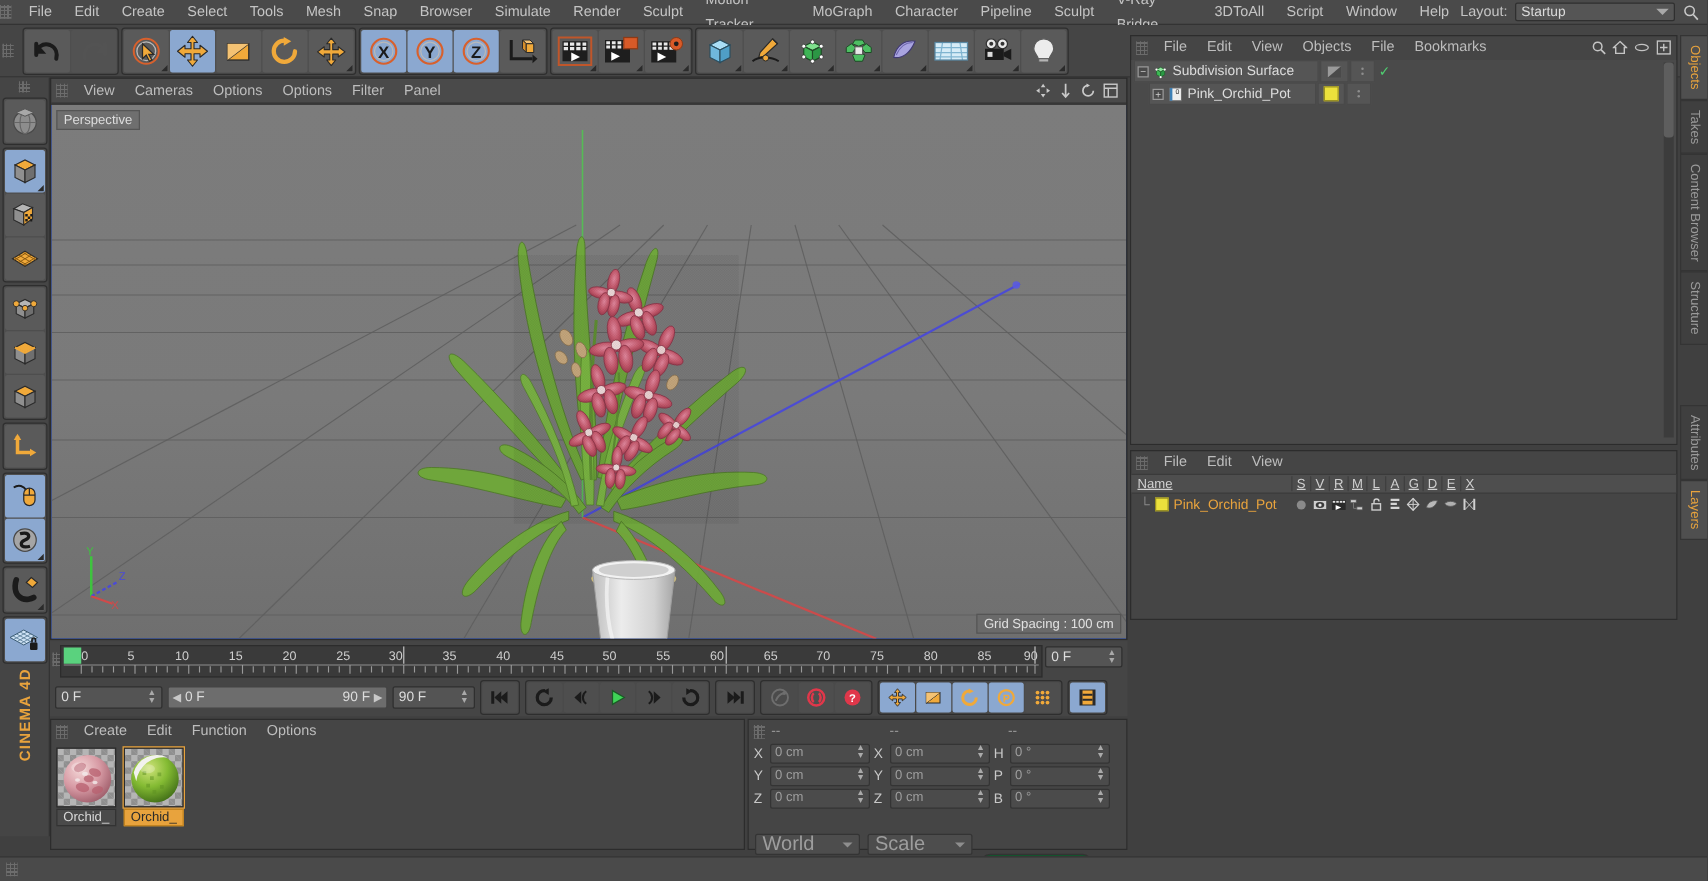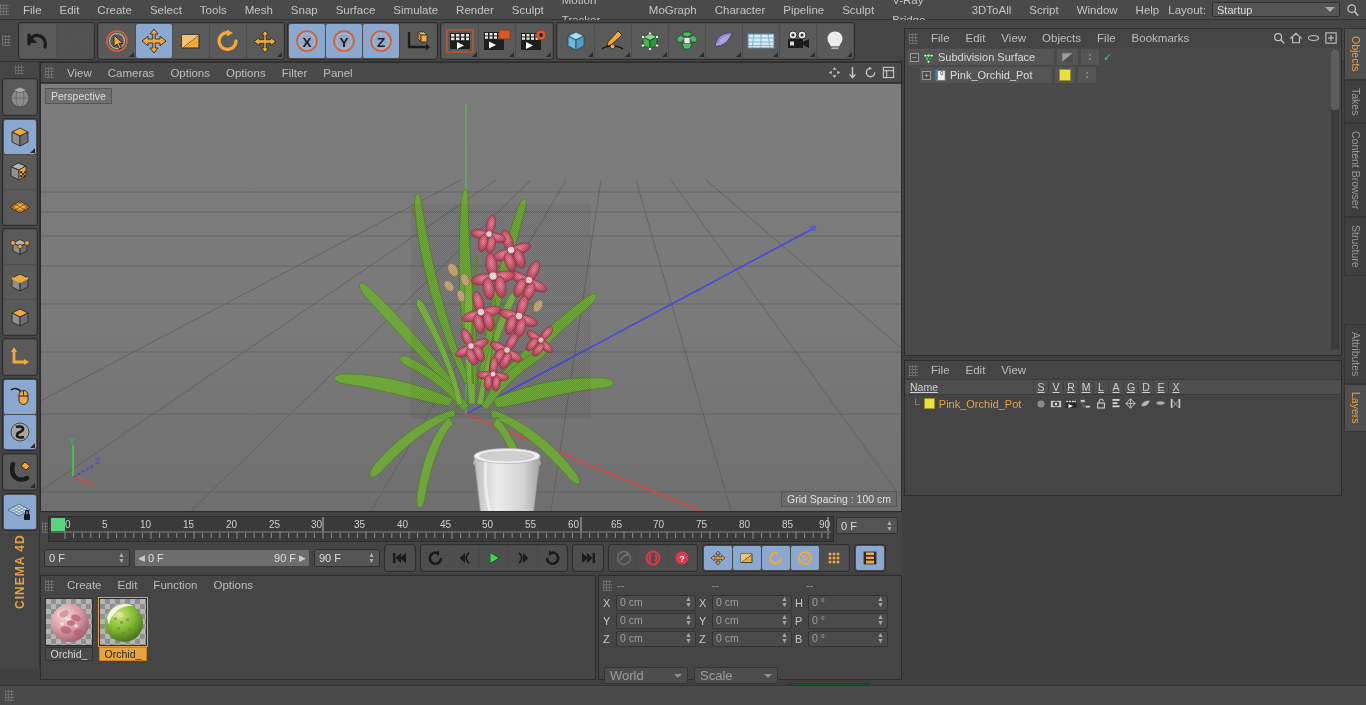--- a/index.html
+++ b/index.html
@@ -115,21 +115,21 @@
   .coord-head { display:flex; align-items:center; height:18px; padding-left:4px; gap:0;}
   .coord-head .dash { color:#9a9a9a; font-size:11px; width:96px; text-align:left; }
   .coord-rows { padding:1px 4px 0 4px; }
   .crow { display:flex; align-items:center; gap:3px; margin-bottom:2px;}
   .clab { width:10px; color:#c8c8c8; font-size:11px; }
   .cfield { width:80px; height:16px; background:#4b4b4b; border:1px solid #343434;
             border-radius:2px; display:flex;align-items:flex-start;padding:0 3px;
             font-size:10.5px;color:#9d9d9d;}
   .cbtns { display:flex; gap:6px; padding:2px 5px 0 5px; align-items:center;}
   .cdd { width:84px;height:17px;background:#4d4d4d;border:1px solid #343434;border-radius:2px;
-         display:flex;align-items:center;padding:0 5px;font-size:13px;color:#9d9d9d;}
+         display:flex;align-items:center;padding:0 5px;font-size:16px;color:#9d9d9d;}
   .apply { width:90px;height:17px;background:#14532d;border:1px solid #333;border-radius:8px;
            display:flex;align-items:center;justify-content:center;font-size:11px;color:#ddd;margin-top:32px;}
 
   
   .objmgr { position:absolute; left:904px; top:28px; width:438px; height:328px;
             background:#454545; border:1px solid #2c2c2c;}
   .om-head { display:flex;align-items:center;height:18px;padding-left:4px;}
   .om-icons { margin-left:auto; display:flex; gap:5px; padding-right:4px; align-items:center;}
   .om-body { position:absolute;left:0;top:19px;right:0;bottom:0;background:#4a4a4a;}
   .om-row { display:flex; align-items:center; height:18px; padding-left:2px; position:relative;}
@@ -180,21 +180,21 @@
 
   <div class="menubar">
     <div class="grip"></div>
     <div class="mi">File</div>
     <div class="mi">Edit</div>
     <div class="mi">Create</div>
     <div class="mi">Select</div>
     <div class="mi">Tools</div>
     <div class="mi">Mesh</div>
     <div class="mi">Snap</div>
-    <div class="mi">Surface</div>
+    <div class="mi">Browser</div>
     <div class="mi">Simulate</div>
     <div class="mi">Render</div>
     <div class="mi">Sculpt</div>
     <div class="mi">Motion Tracker</div>
     <div class="mi">MoGraph</div>
     <div class="mi">Character</div>
     <div class="mi">Pipeline</div>
     <div class="mi">Sculpt</div>
     <div class="mi">V-Ray Bridge</div>
     <div class="mi">3DToAll</div>

